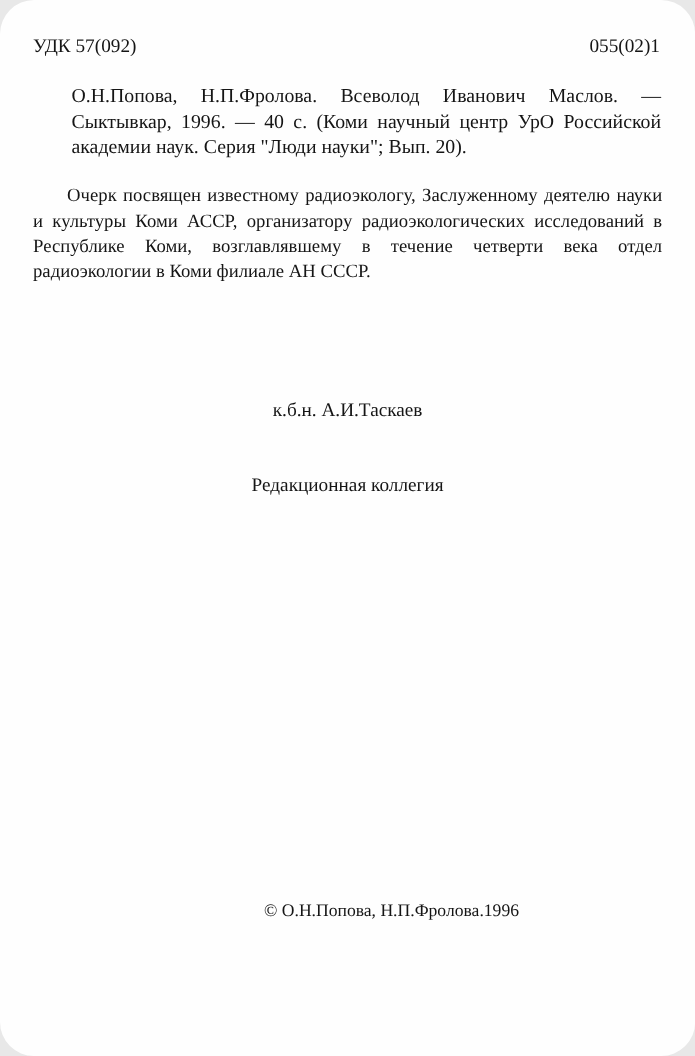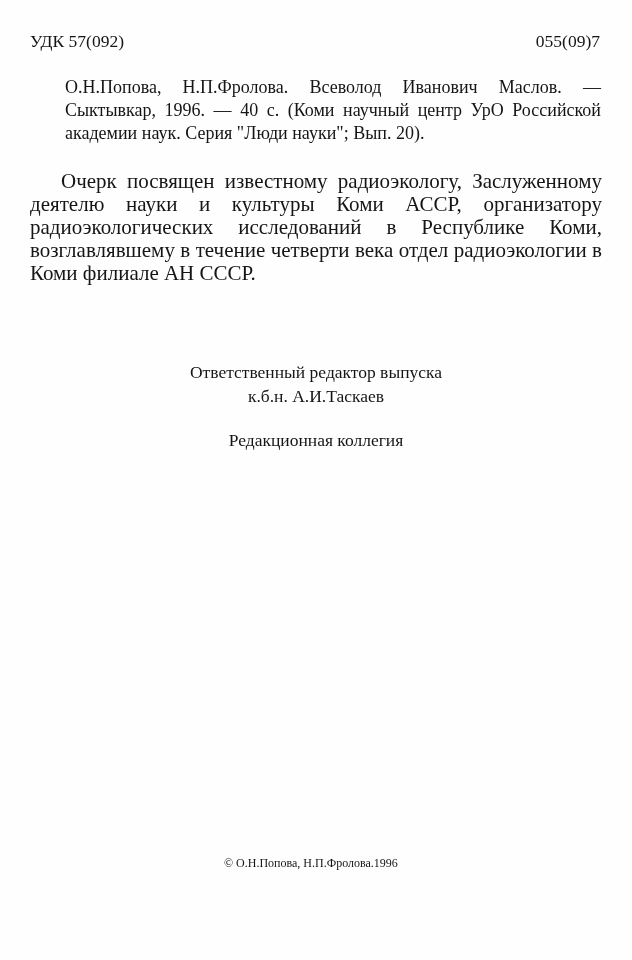--- a/index.html
+++ b/index.html
@@ -9,20 +9,21 @@
   }
   .page {
     position: relative;
     width: 632px;
     height: 960px;
     margin: 0 auto;
     background: #fefefe;
     color: #151515;
     font-family: "Liberation Serif", "DejaVu Serif", serif;
     overflow: hidden;
+    border-radius: 31px;
   }
   .header-row {
     position: absolute;
     top: 30px;
     left: 30px;
     right: 32px;
     display: flex;
     justify-content: space-between;
     font-size: 17.5px;
     line-height: 22px;
@@ -34,62 +35,60 @@
     width: 536px;
     font-size: 18px;
     line-height: 23px;
     text-align: justify;
   }
   .abstract {
     position: absolute;
     top: 149px;
     left: 30px;
     width: 572px;
-    font-size: 21px;
+    font-size: 17px;
     line-height: 23px;
     text-align: justify;
     text-indent: 31px;
   }
   .centered-block {
     position: absolute;
     left: 0;
     width: 632px;
     text-align: center;
     font-size: 17.5px;
     line-height: 24px;
   }
   .editor-block { top: 360px; }
   .board-block  { top: 429px; line-height: 23px; }
   .copyright-block {
     position: absolute;
     top: 816px;
-    left: 224px;
-    font-size: 12px;
+    left: 240px;
+    font-size: 16px;
     line-height: 26px;
     white-space: nowrap;
-    margin-top: 34px;
   }
   .line { display: block; }
 </style>
 </head>
 <body>
 
 <div class="page">
 
   <div class="header-row">
     <span class="line">УДК 57(092)</span>
-    <span class="line">055(09)7</span>
+    <span class="line">055(02)1</span>
   </div>
 
   <p class="biblio">О.Н.Попова, Н.П.Фролова. Всеволод Иванович Маслов. — Сыктывкар, 1996. — 40 с. (Коми научный центр УрО Российской академии наук. Серия "Люди науки"; Вып. 20).</p>
 
   <p class="abstract">Очерк посвящен известному радиоэкологу, Заслуженному деятелю науки и культуры Коми АССР, организатору радиоэкологических исследований в Республике Коми, возглавлявшему в течение четверти века отдел радиоэкологии в Коми филиале АН СССР.</p>
 
   <div class="centered-block editor-block">
-    <span class="line">Ответственный редактор выпуска</span>
     <span class="line">к.б.н. А.И.Таскаев</span>
   </div>
 
   <div class="centered-block board-block">
     <span class="line">Редакционная коллегия</span>
   </div>
 
   <div class="copyright-block">
     <span class="line">© О.Н.Попова, Н.П.Фролова.1996</span>
   </div>

